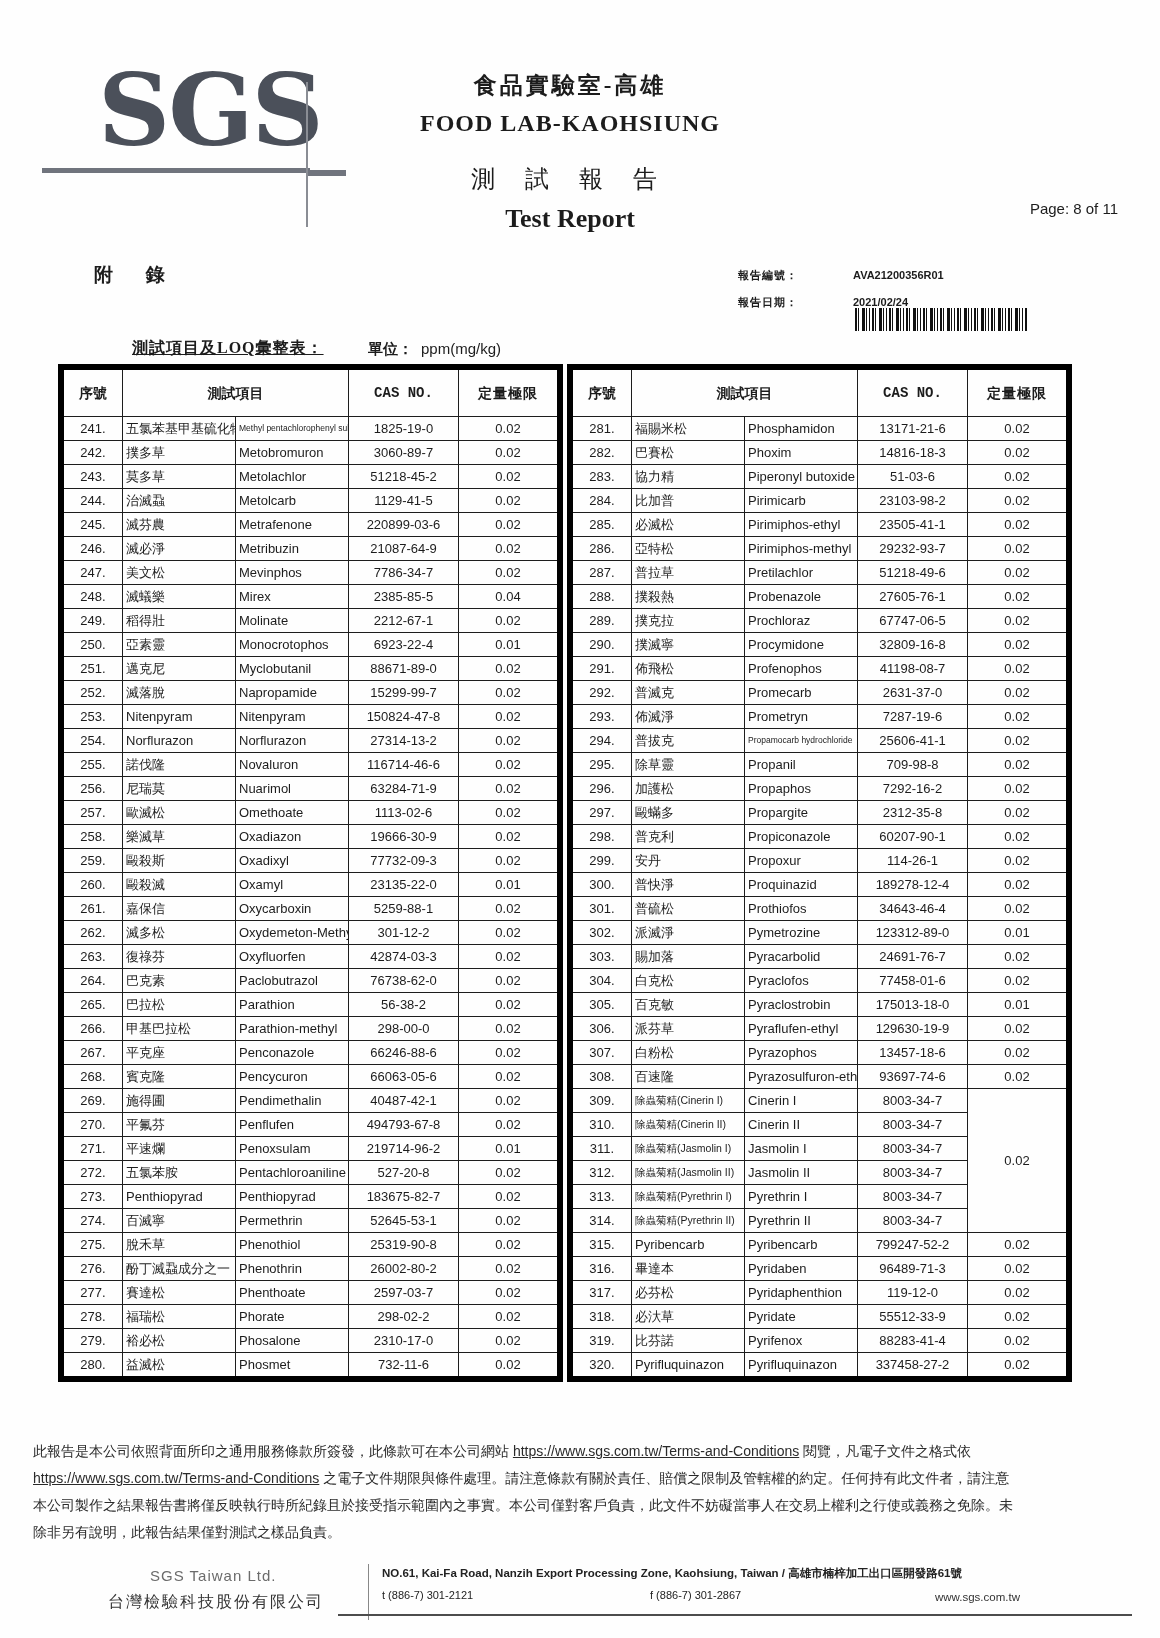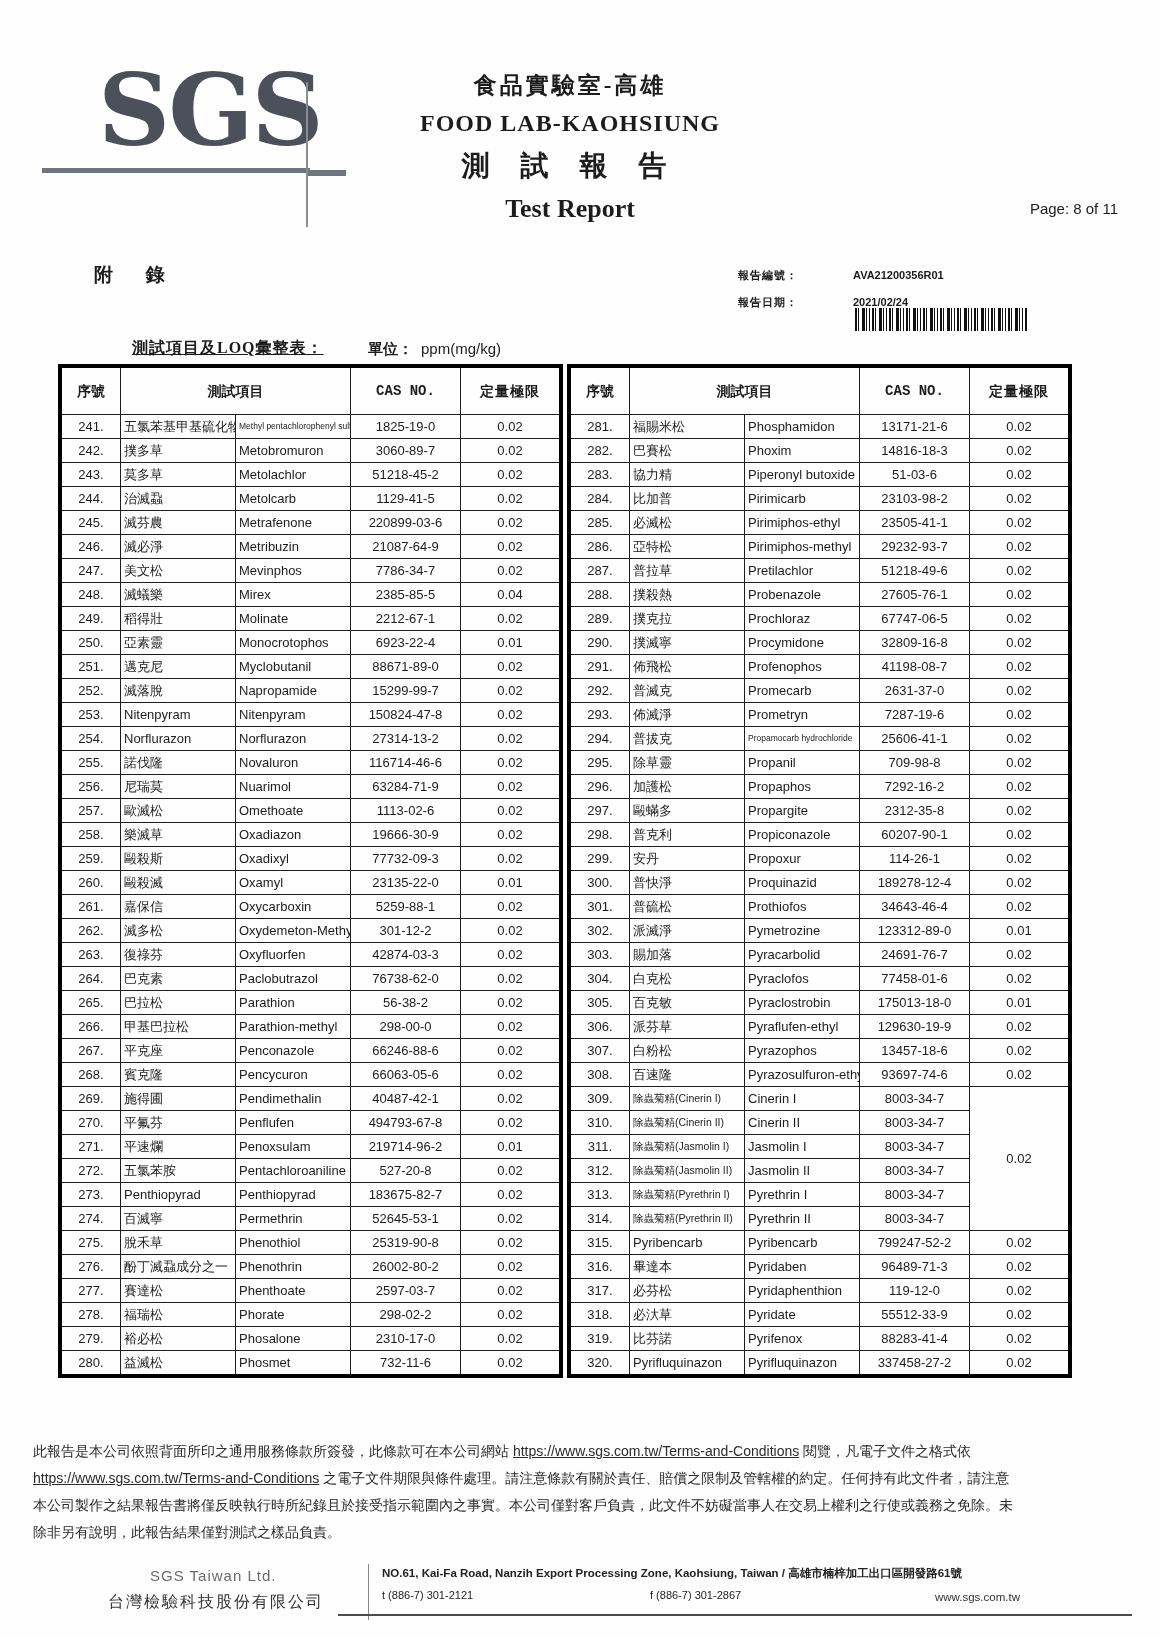--- a/index.html
+++ b/index.html
@@ -12,21 +12,21 @@
              font-weight:bold;font-size:100px;line-height:100px;color:#4b505a;letter-spacing:-2px;}
   .logo-underline{position:absolute;left:2px;top:116px;width:268px;height:5px;background:#70747d;}
   .logo-tick{position:absolute;left:268px;top:118px;width:38px;height:6px;background:#70747d;}
   .logo-vline{position:absolute;left:266px;top:30px;width:2px;height:145px;background:#8a8d94;}
 
   
   .title-block{position:absolute;left:330px;top:70px;width:480px;text-align:center;
                font-family:"Liberation Serif","DejaVu Serif",serif;}
   .t-zh-lab{font-size:23px;letter-spacing:3px;font-weight:bold;}
   .t-en-lab{font-size:24px;font-weight:bold;margin-top:9px;letter-spacing:1px;}
-  .t-zh-rep{font-size:28px;font-weight:bold;letter-spacing:12px;margin-top:10px;}
+  .t-zh-rep{font-size:24px;font-weight:normal;letter-spacing:12px;margin-top:26px;}
   .t-en-rep{font-size:26px;font-weight:bold;margin-top:9px;}
   .page-info{position:absolute;right:42px;top:200px;font-size:15px;}
 
   .appendix{position:absolute;left:94px;top:262px;font-size:19px;font-weight:bold;letter-spacing:14px;
             font-family:"Liberation Serif","DejaVu Serif",serif;}
   .report-meta{position:absolute;left:738px;top:262px;width:330px;
                font-family:"Liberation Serif","DejaVu Serif",serif;}
   .meta-row{display:flex;font-size:11px;line-height:27px;font-weight:bold;}
   .meta-label{width:115px;letter-spacing:1px;}
   .meta-value{font-family:"Liberation Sans",sans-serif;font-weight:bold;}
@@ -36,21 +36,21 @@
 
   
   .table-caption{position:absolute;left:94px;top:338px;font-size:16px;font-weight:bold;
                  font-family:"Liberation Serif","DejaVu Serif",serif;}
   .table-caption .underlined{text-decoration:underline;letter-spacing:1px;margin-left:38px;}
   .unit-line{position:absolute;left:368px;top:340px;font-size:15px;}
   .unit-line .u-label{font-family:"Liberation Serif","DejaVu Serif",serif;font-weight:bold;margin-right:8px;}
 
   
   .tables{position:absolute;left:58px;top:364px;width:1014px;display:flex;gap:4px;}
-  table.half{border-collapse:collapse;table-layout:fixed;width:505px;border:4px solid #000000;
+  table.half{border-collapse:collapse;table-layout:fixed;width:505px;border:6px solid #000000;
              font-size:13px;}
   table.half th,table.half td{border:1.5px solid #1d1d1d;padding:0 3px;height:23px;line-height:15px;
              overflow:hidden;white-space:nowrap;}
   table.half th{font-weight:bold;font-size:14px;height:46px;white-space:normal;line-height:19px;}
   th.c-no{width:52px;}
   th.c-cas{width:103px;font-family:"Liberation Mono","DejaVu Sans Mono",monospace;font-size:14px;}
   th.c-loq{width:92px;letter-spacing:1px;}
   td.no{text-align:center;width:52px;}
   td.zh{text-align:left;width:128px;}
   td.en{text-align:left;width:122px;}

